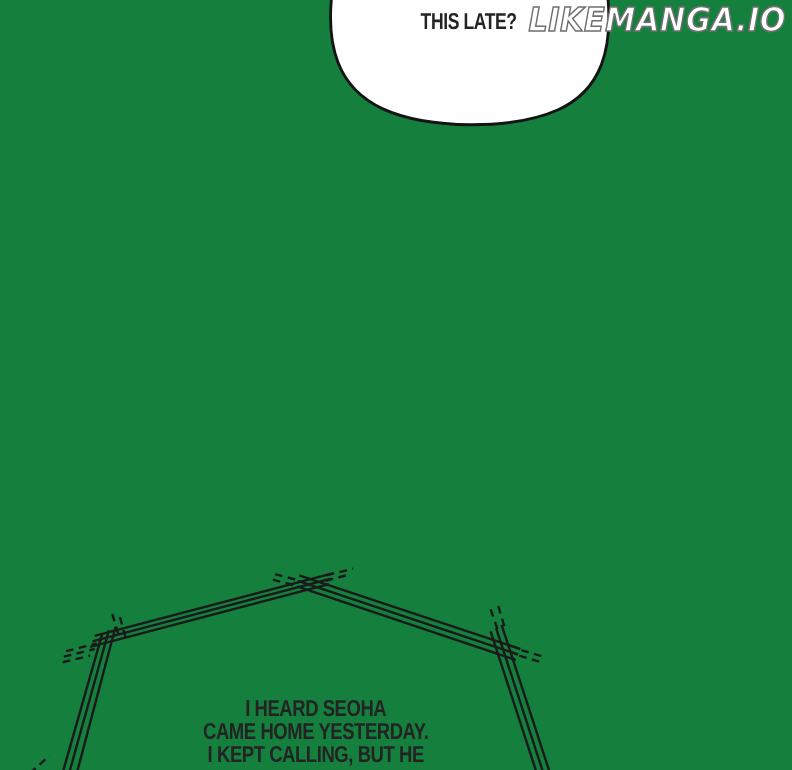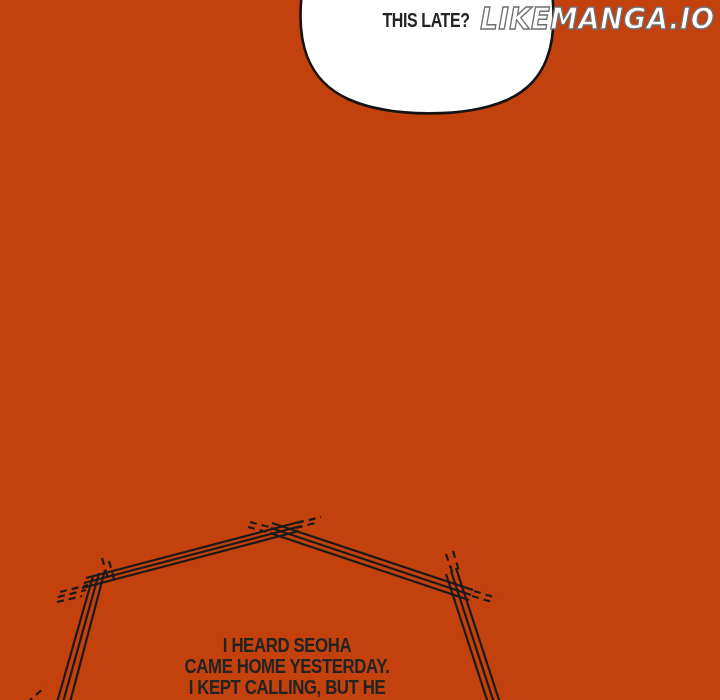--- a/index.html
+++ b/index.html
@@ -1,19 +1,19 @@
 <!DOCTYPE html>
 <html><head>
 <meta charset="utf-8">
 <style>
   html,body{margin:0;padding:0;background:#e8e8e8;}
   .page{
     position:relative;
     width:720px;height:700px;
-    background:#c2410c;
+    background:#15803d;
     overflow:hidden;
     font-family:"Liberation Sans", sans-serif;
   }
   .artwork{position:absolute;left:0;top:0;width:720px;height:700px;}
   .dialogue{
     position:absolute;
     color:#232323;
     font-size:21px;
     line-height:21px;
     text-align:center;

